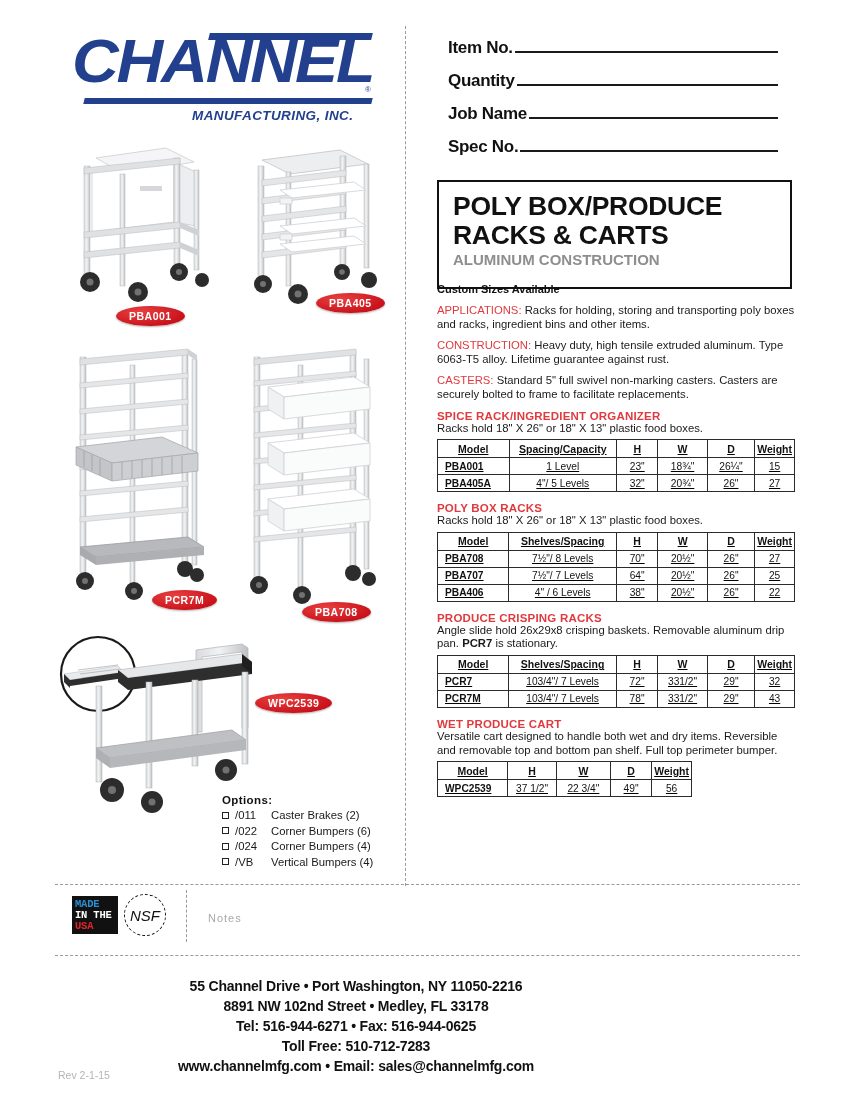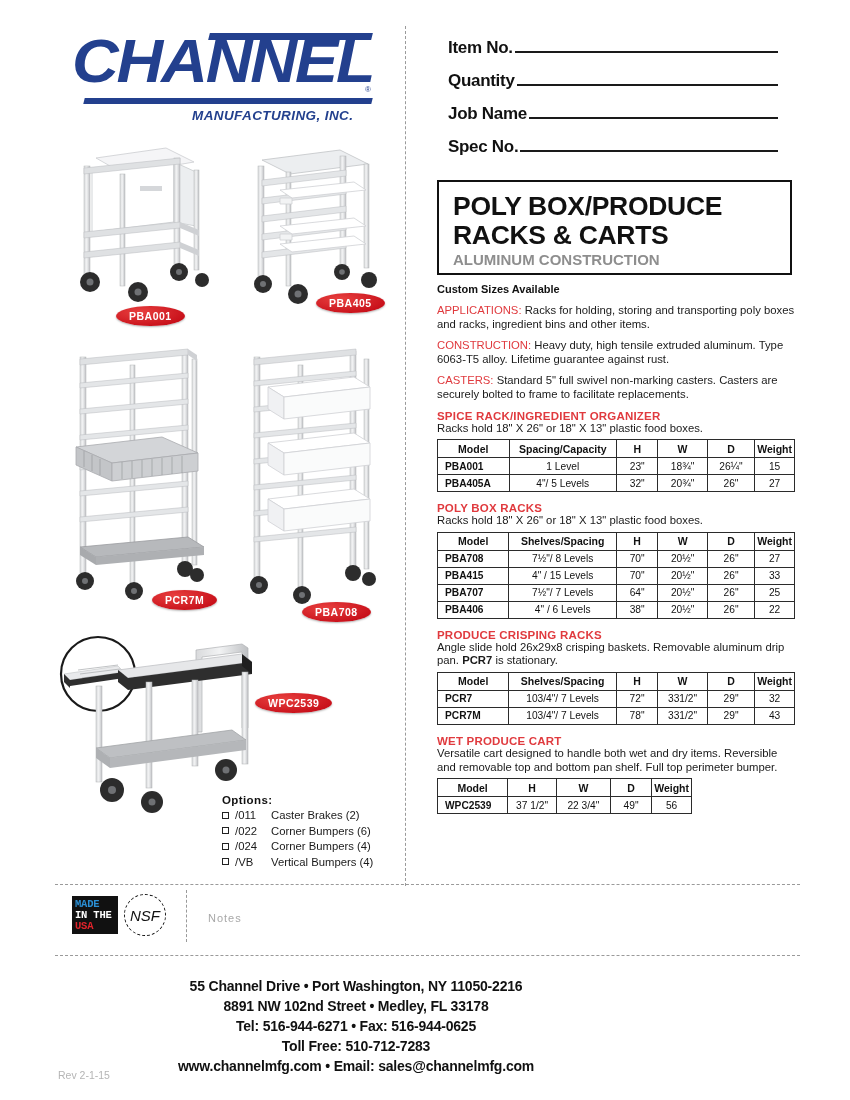--- a/index.html
+++ b/index.html
@@ -73,21 +73,21 @@
   }
   .form-label { white-space: pre; }
   .form-line {
     flex: 1; border-bottom: 2px solid #1a1a1a;
     margin-left: 2px; height: 14px;
   }
 
   
   .title-box {
     position: absolute; left: 437px; top: 180px;
-    width: 355px; height: 95px;
+    width: 355px; height: 109px;
     border: 2.5px solid #111;
     padding: 10px 0 0 14px;
   }
   .title-main {
     font-family: "Liberation Sans", sans-serif;
     font-weight: bold; font-size: 26.5px; line-height: 29px;
     color: #111; letter-spacing: -0.3px;
   }
   .title-sub {
     font-family: "Liberation Sans", sans-serif;
@@ -120,20 +120,21 @@
     margin-bottom: 4px;
   }
   .b { font-weight: bold; }
 
   
   table.spec {
     border-collapse: collapse;
     width: 100%;
     margin-bottom: 10px;
     font-family: "Liberation Sans", sans-serif;
+    text-decoration: underline;
   }
   table.spec th, table.spec td {
     border: 1px solid #2b2b2b;
     text-align: center;
     font-size: 10.2px;
     padding: 2.5px 2px;
     color: #111;
   }
   table.spec th { font-weight: bold; font-size: 10.5px; }
   table.spec td.model { font-weight: bold; text-align: left; padding-left: 7px; }
@@ -324,28 +325,20 @@
         </tr>
       </thead>
       <tbody>
         <tr>
           <td class="model">PBA708</td>
           <td>7½"/ 8 Levels</td>
           <td>70"</td>
           <td>20½"</td>
           <td>26"</td>
           <td>27</td>
-        </tr>
-        <tr>
-          <td class="model">PBA415</td>
-          <td>4" / 15 Levels</td>
-          <td>70"</td>
-          <td>20½"</td>
-          <td>26"</td>
-          <td>33</td>
         </tr>
         <tr>
           <td class="model">PBA707</td>
           <td>7½"/ 7 Levels</td>
           <td>64"</td>
           <td>20½"</td>
           <td>26"</td>
           <td>25</td>
         </tr>
         <tr>

